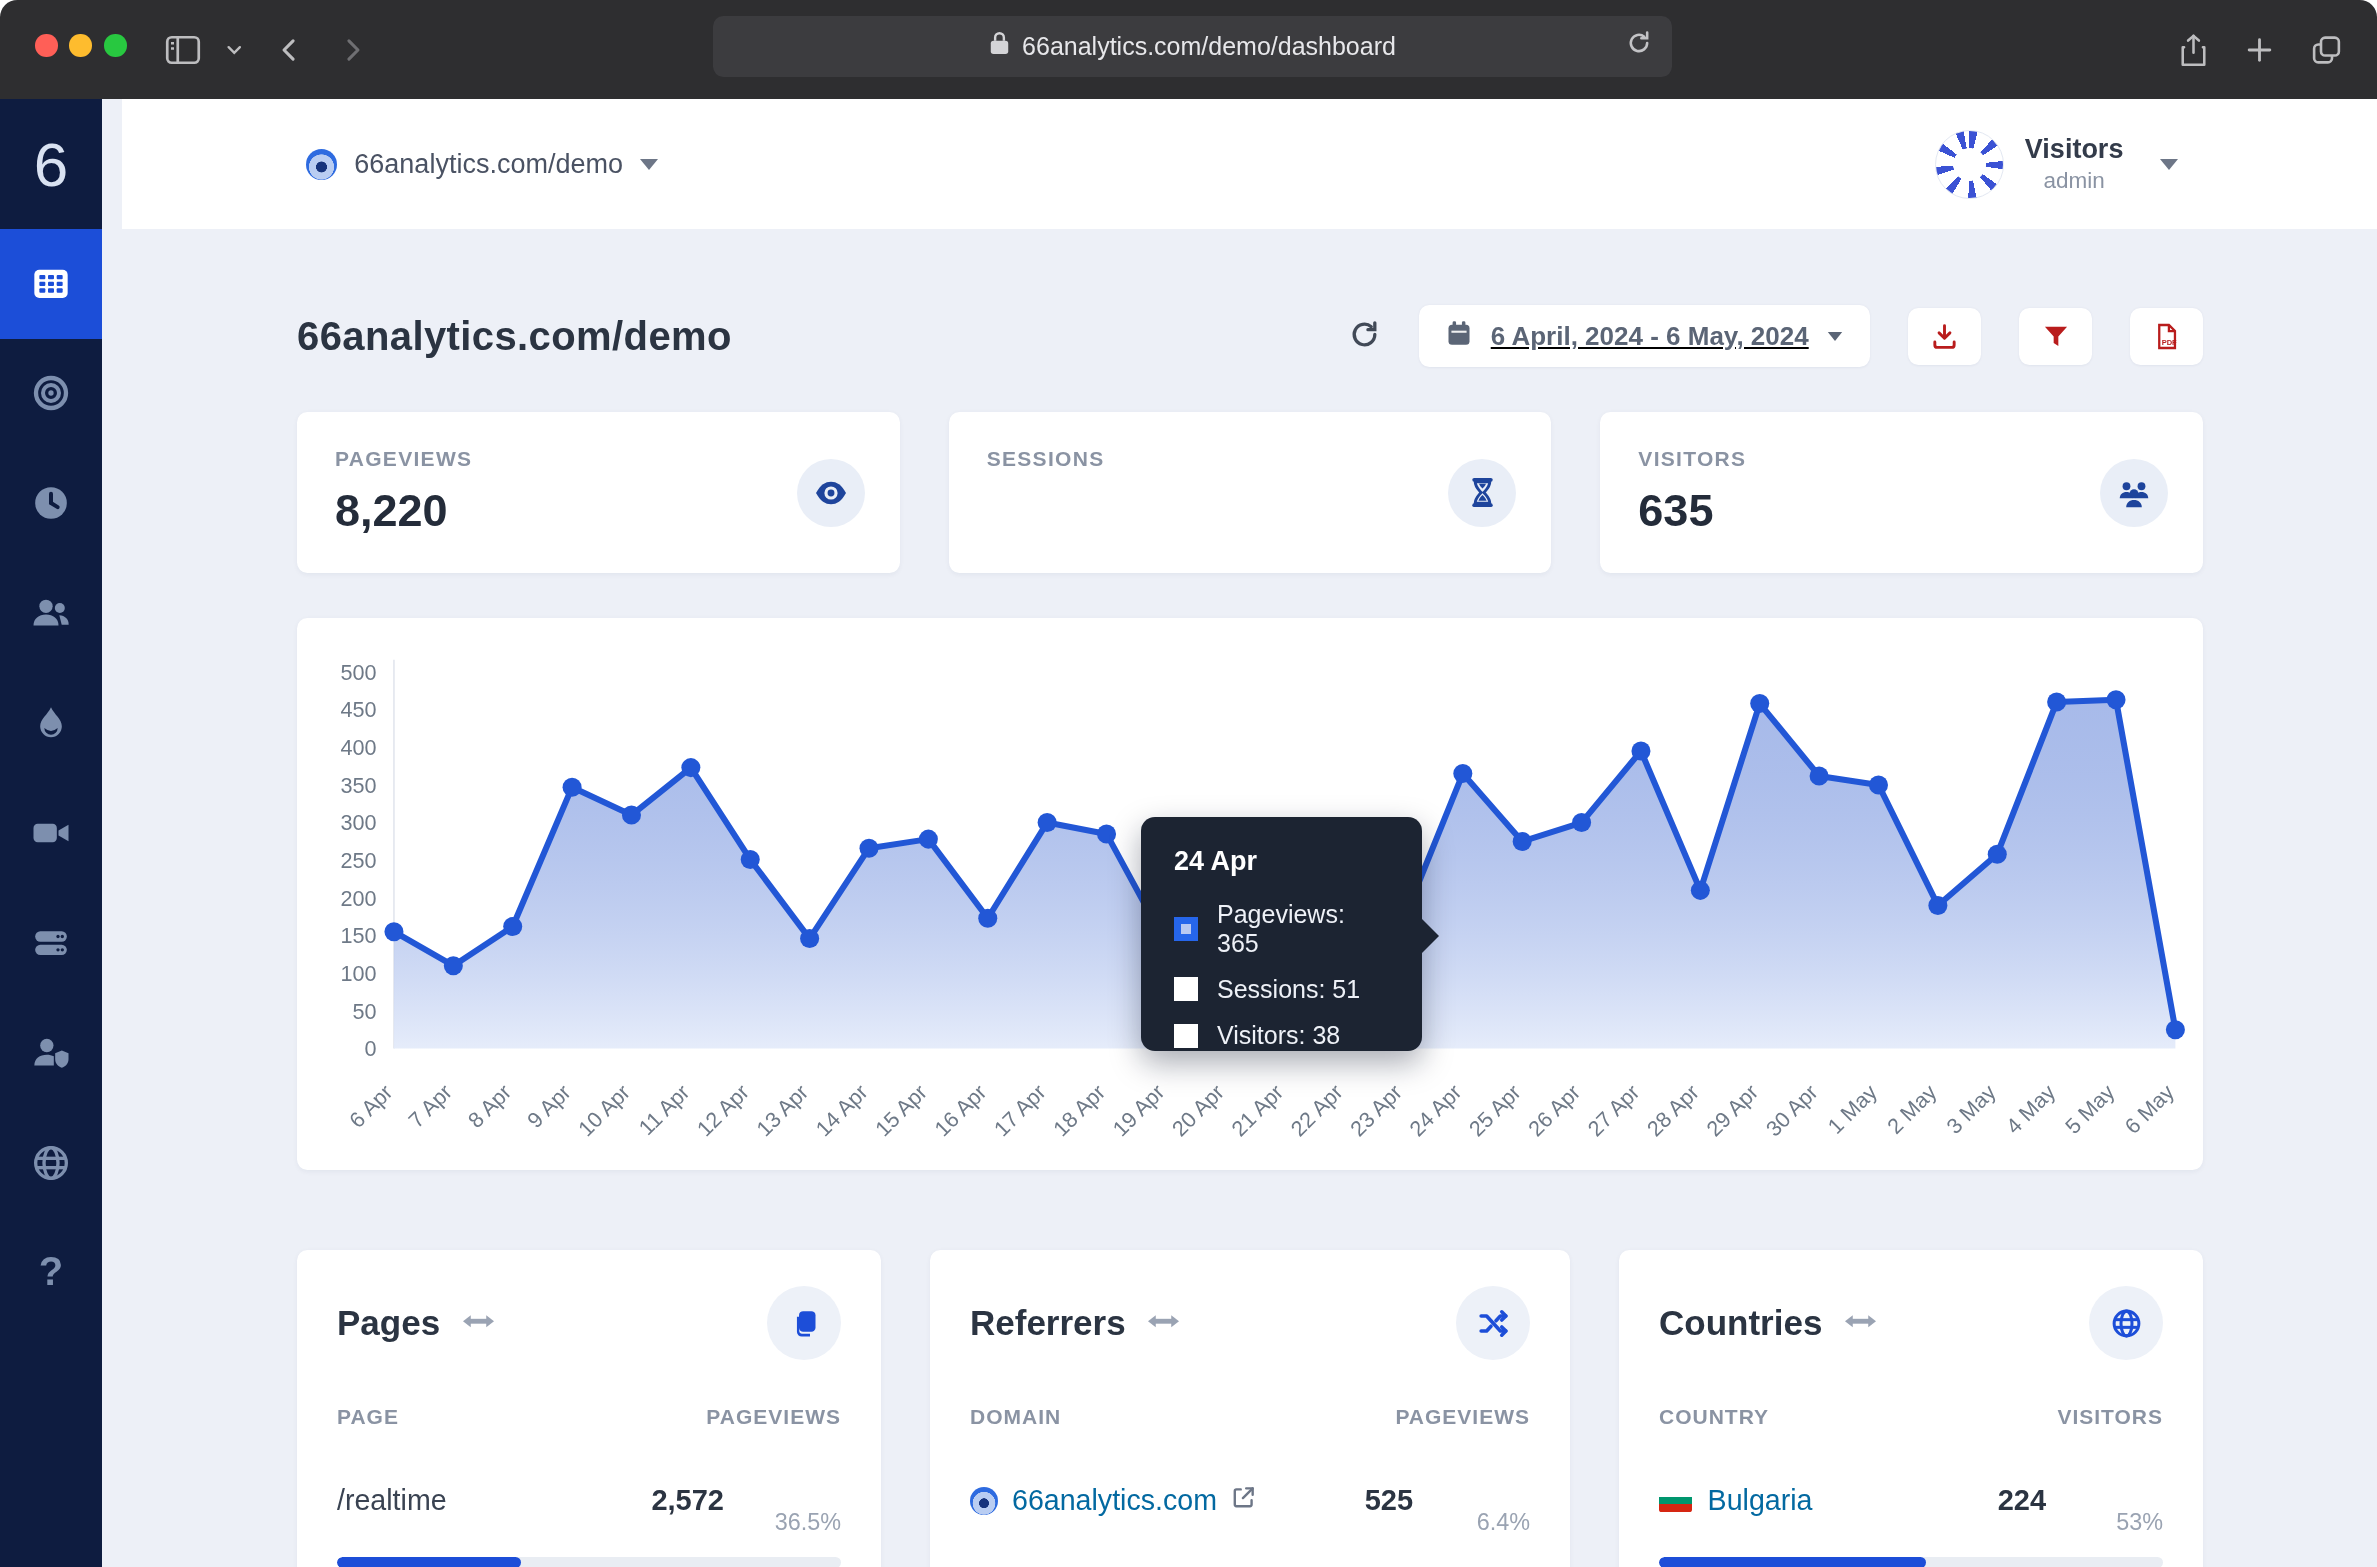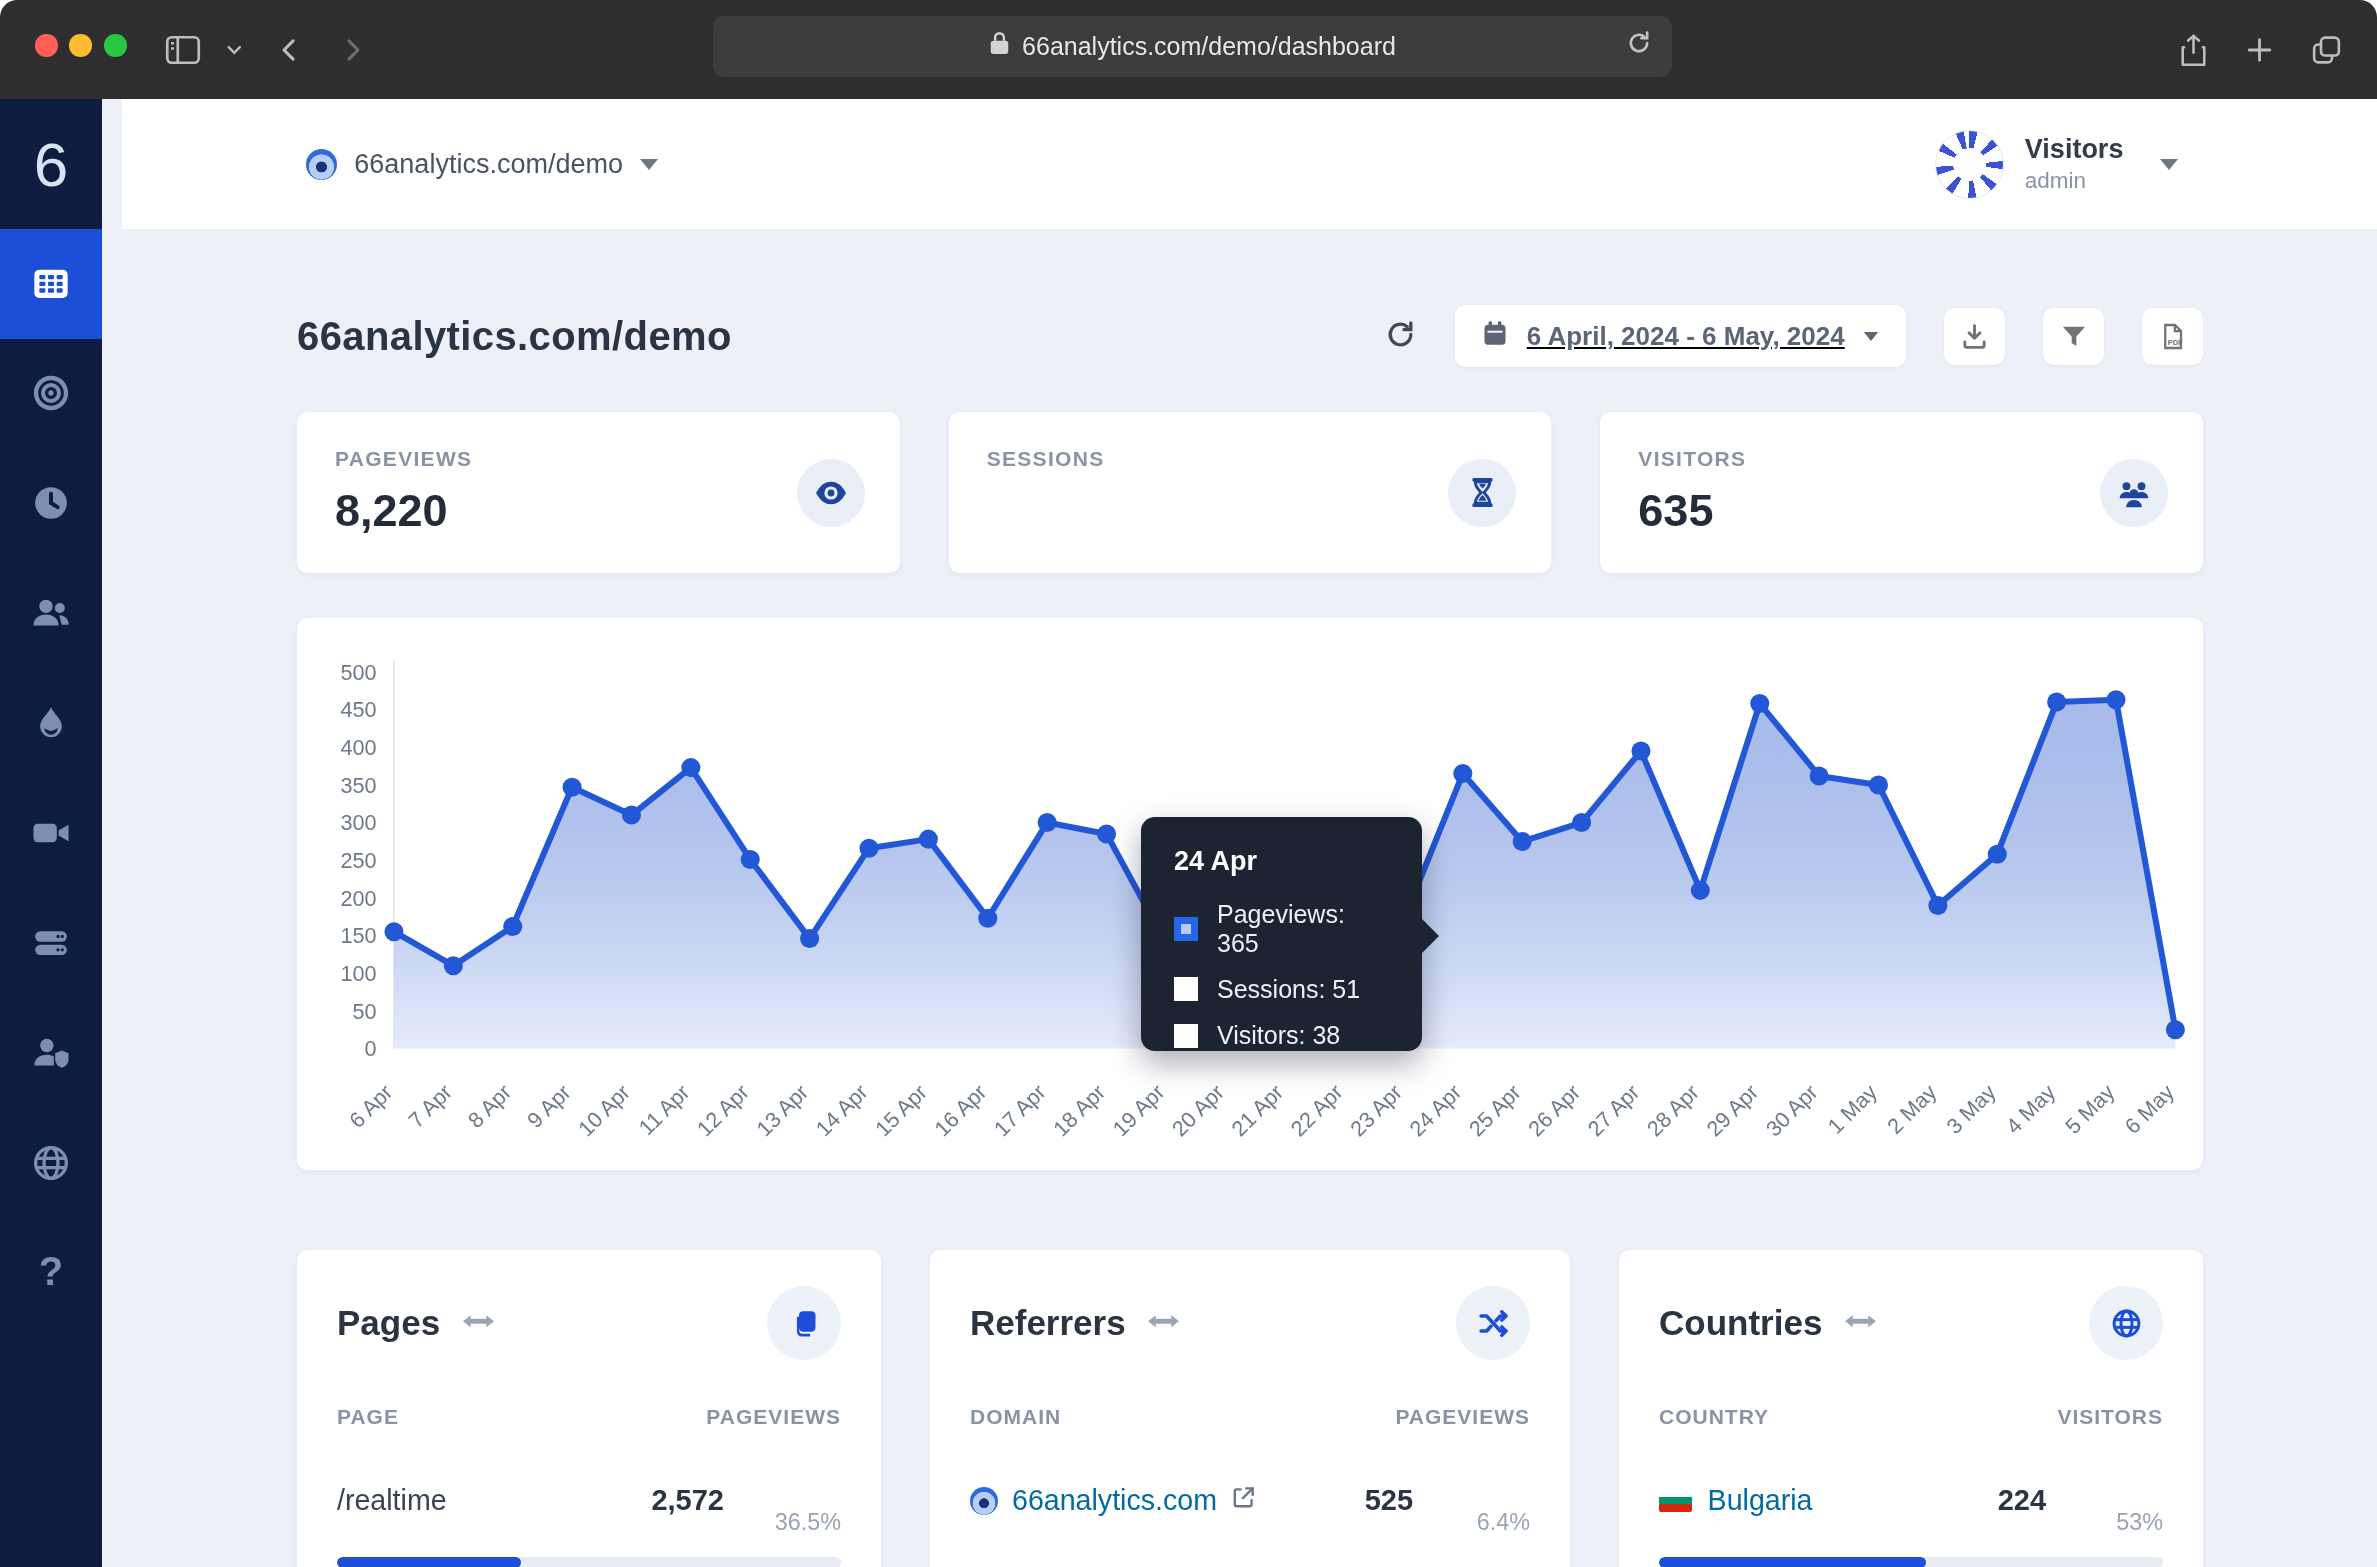--- a/index.html
+++ b/index.html
@@ -45,34 +45,34 @@
     background: radial-gradient(circle at 50% 58%, #16337c 0 22%, #b9cdf2 24% 52%, #2e6be0 54% 100%); }
   .caret { width:0; height:0; border-left:9.5px solid transparent; border-right:9.5px solid transparent;
     border-top:11.3px solid #6d7687; }
   .userbox { display:flex; align-items:center; gap:21px; cursor:pointer; }
   .avatar { width:69px; height:69px; border-radius:50%; border:1.7px solid #e3e8f2;
     background:
       radial-gradient(circle at 50% 50%, #ffffff 0 34%, rgba(255,255,255,0) 35%),
       repeating-conic-gradient(#3b52d4 0deg 14deg, #ffffff 14deg 42deg);
   }
   .user-meta .name { font-size:27px; font-weight:700; color:#333b4a; }
-  .user-meta .role { font-size:22.5px; color:#8a93a3; margin-top:3.5px; }
+  .user-meta .role { font-size:22.5px; color:#8a93a3; margin-top:3.5px;text-align:center; }
   .userbox .caret { margin-left:15.6px; }
 
   
   .content { padding:0 174px 0 175px; }
   .title-row { margin-top:76px; display:flex; align-items:center; justify-content:space-between; }
   .page-title { font-size:40px; font-weight:700; color:#2b3442; letter-spacing:0.4px; }
   .toolbar { display:flex; align-items:center; gap:38px;text-decoration:underline; }
   .icon-plain { color:#414957; }
   .btn { background:#ffffff; border-radius:10.4px; box-shadow:0 0.9px 2.6px rgba(25,39,80,0.06);
     display:flex; align-items:center; justify-content:center; cursor:pointer; }
   .date-btn { height:62px; padding:0 26px; gap:17.3px; color:#5b6576; font-size:26px; font-weight:600;}
   .date-btn .caret { border-top-color:#5b6576; transform:scale(0.8); }
-  .sq-btn { width:61px; height:57px; color:#737373; }
+  .sq-btn { width:73px; height:57px; color:#b91c1c; }
 
   
   .stats-row { display:flex; gap:49px; margin-top:45px; }
   .stat-card { flex:1; height:161px; background:#fff; border-radius:10.4px;
     box-shadow:0 1.7px 5.2px rgba(25,39,80,0.05); padding:35px 38px; position:relative; }
   .stat-label { font-size:21px; font-weight:700; letter-spacing:1.3px; color:#8a93a3; }
   .stat-value { font-size:45px; font-weight:700; color:#242c3a; margin-top:14px; }
   .stat-ico { position:absolute; right:35px; top:50%; transform:translateY(-50%);
     width:68px; height:68px; border-radius:50%; background:#e9eef7;
     display:flex; align-items:center; justify-content:center; color:#1e449c; }

